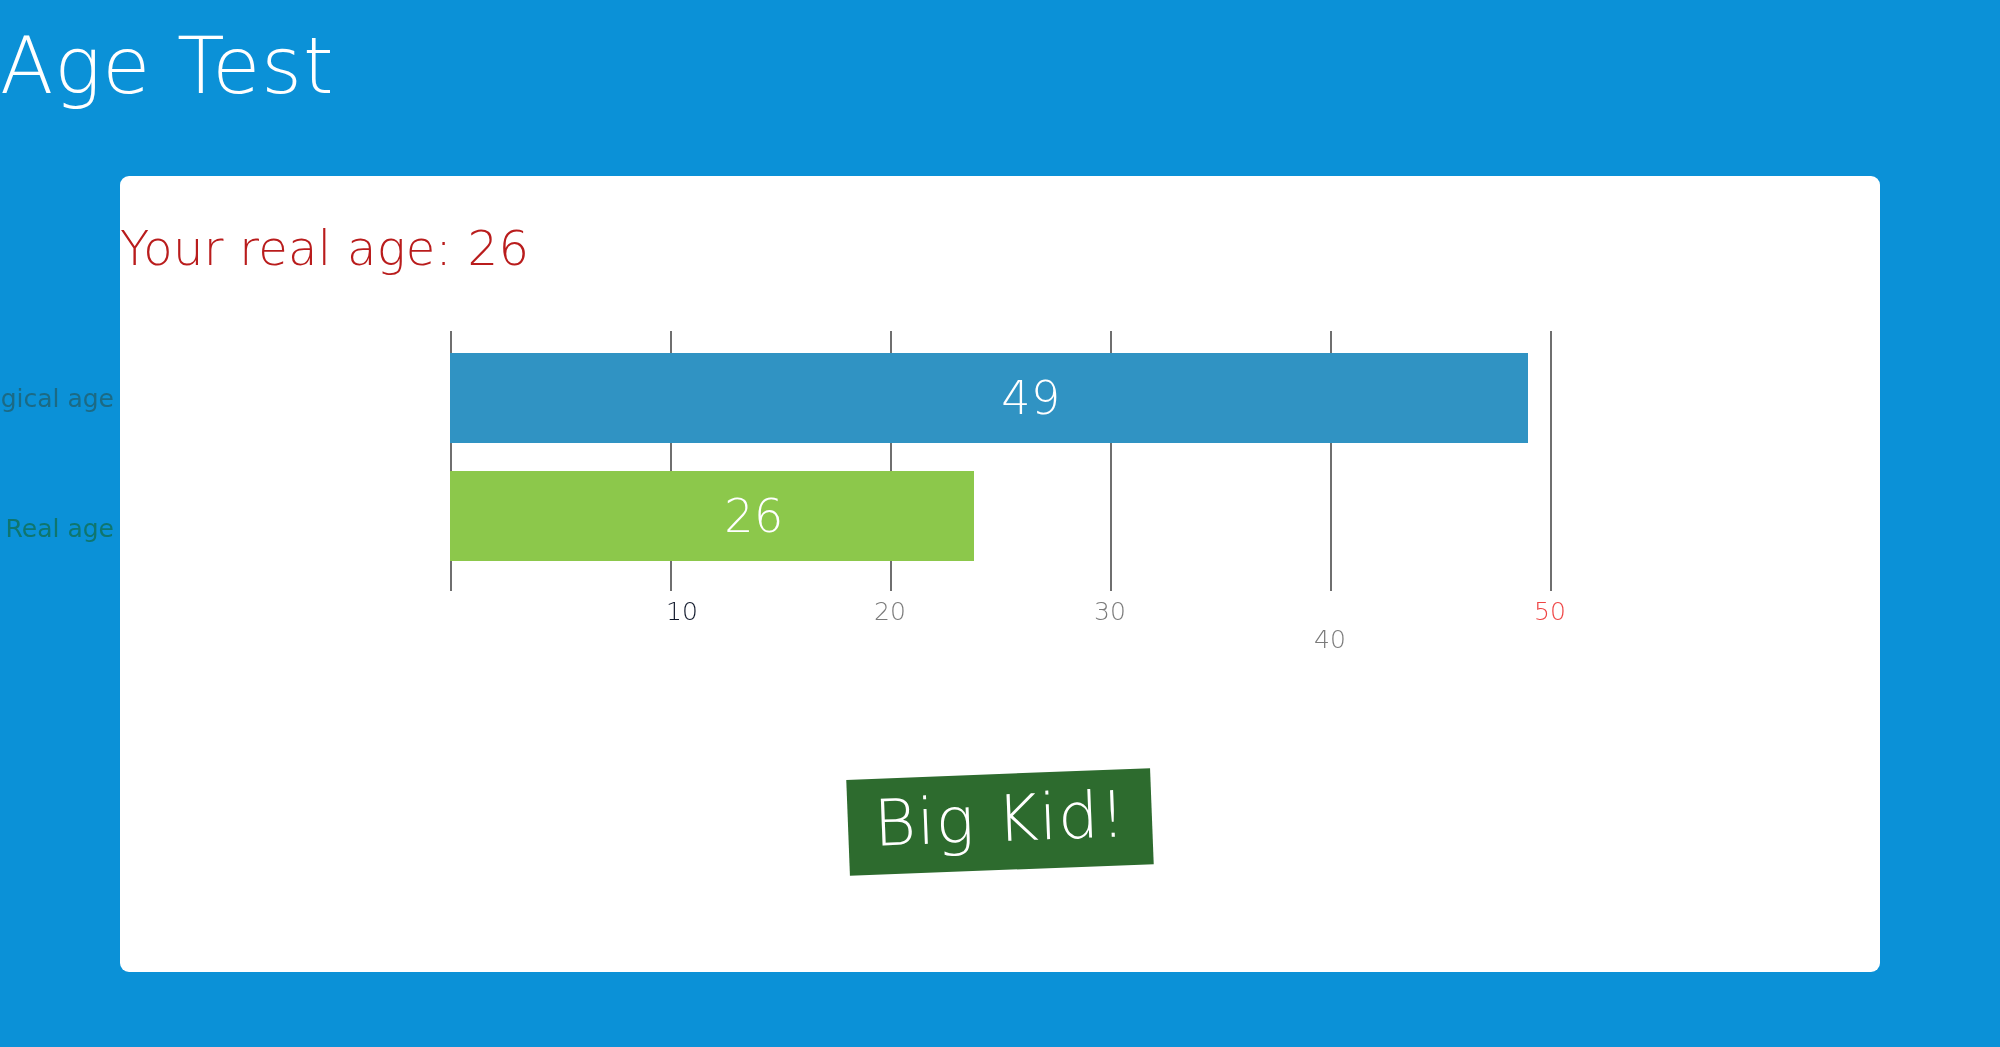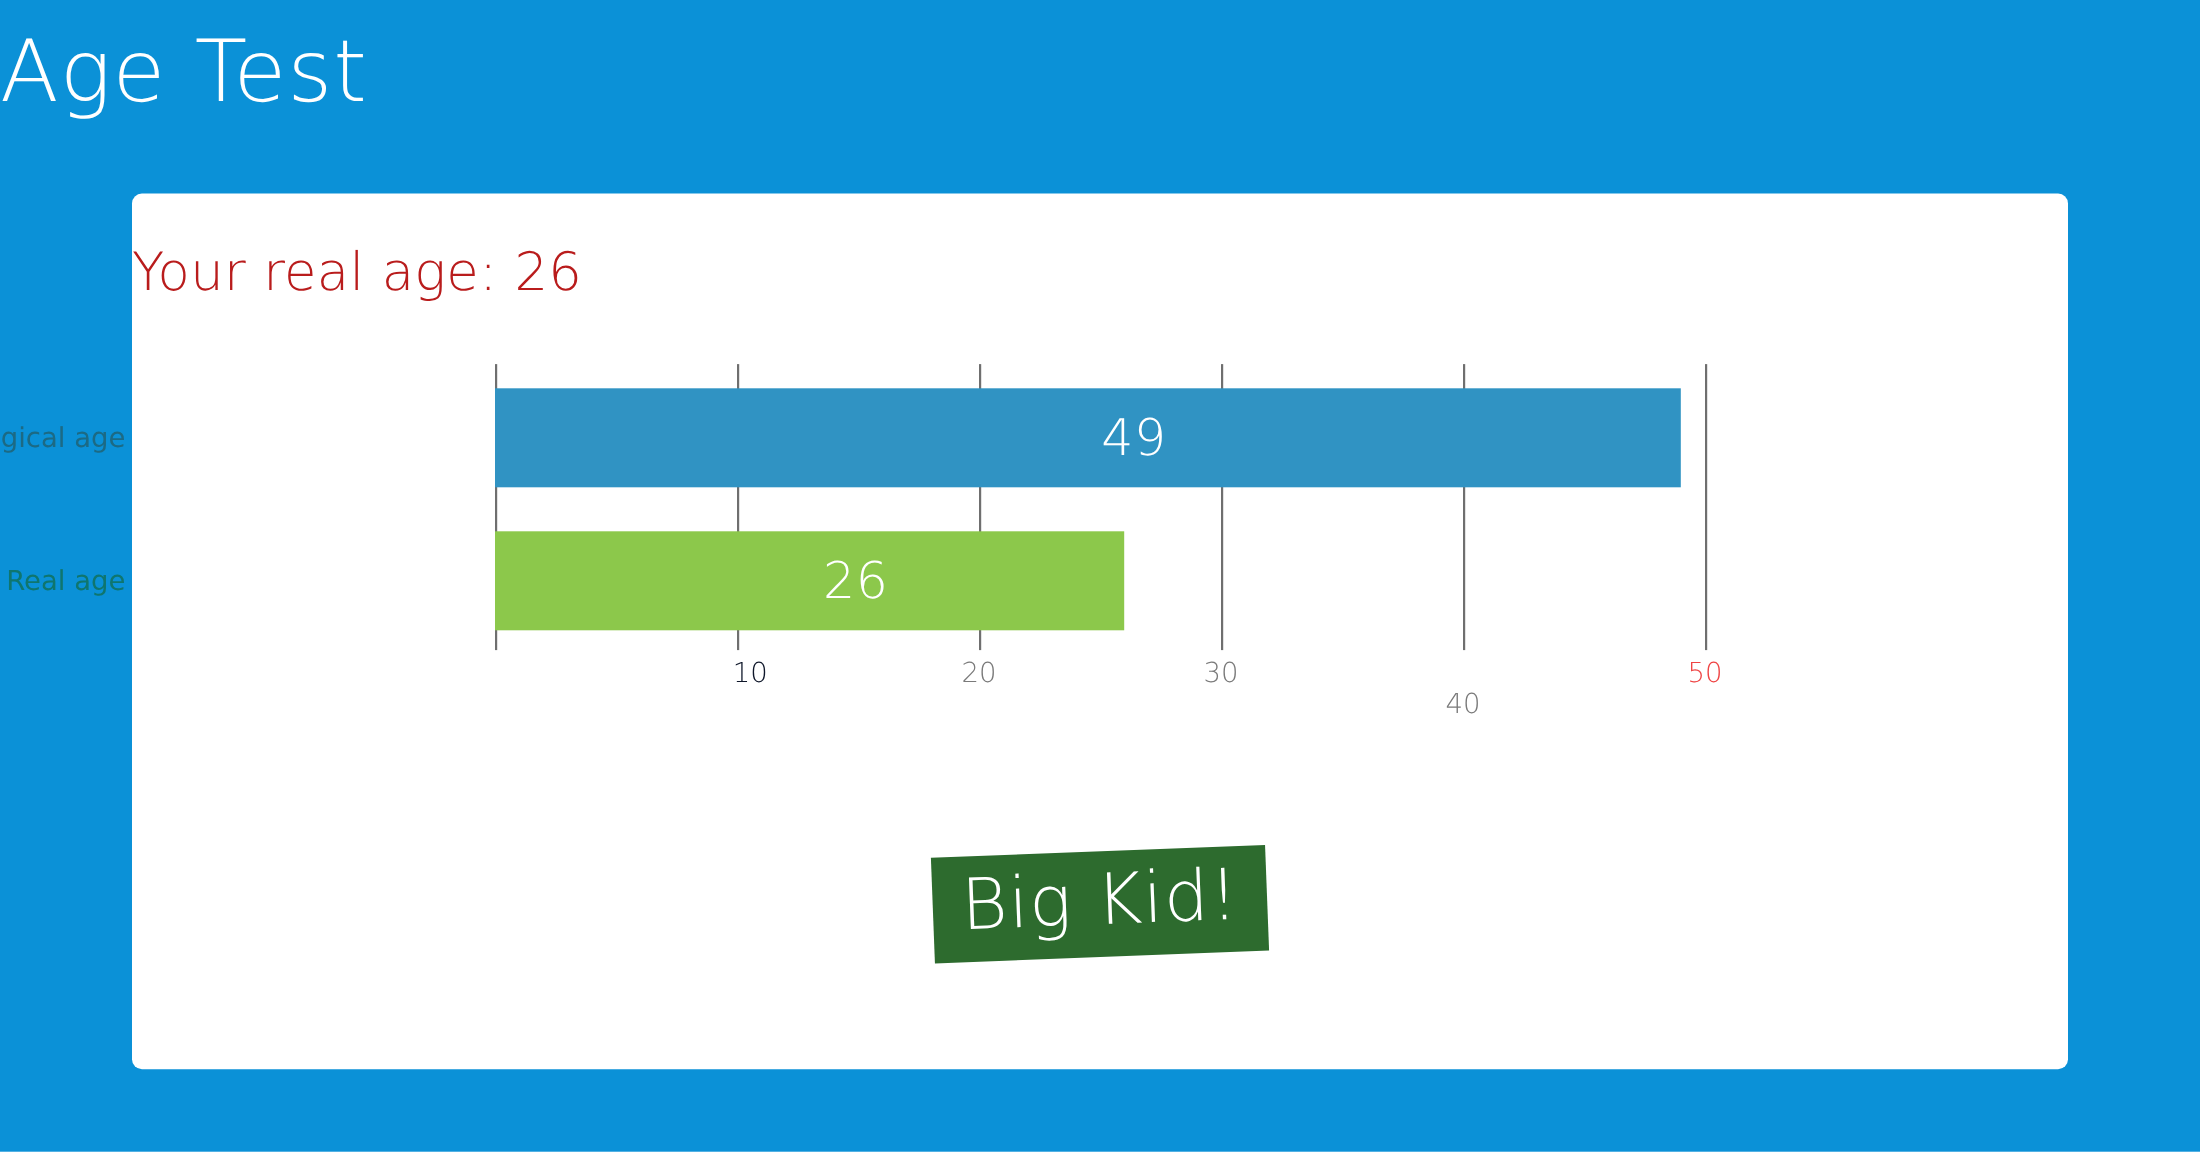--- a/index.html
+++ b/index.html
@@ -168,21 +168,21 @@
         <div class="gridline" style="left: 220px; background: rgb(111, 111, 111);"></div>
         <div class="gridline" style="left: 440px; background: rgb(111, 111, 111);"></div>
         <div class="gridline" style="left: 660px; background: rgb(111, 111, 111);"></div>
         <div class="gridline" style="left: 880px; background: rgb(111, 111, 111);"></div>
         <div class="gridline" style="left: 1100px; background: rgb(111, 111, 111);"></div>
         <div class="bar-row" style="top: 22px; height: 90px; width: 1078px;">
           <div class="bar" style="width: 100%; background: rgb(48, 147, 195);"></div>
           <div class="bar-value" style="width: 100%;">49</div>
         </div>
         <div class="cat-label" style="top: 67px; color: rgb(28, 106, 132);">Chronological age</div>
-        <div class="bar-row" style="top: 152px; height: 90px; width: 572px; border-radius: 30px;">
+        <div class="bar-row" style="top: 140px; height: 90px; width: 524px; border-radius: 30px;">
           <div class="bar" style="width: 100%; background: rgb(140, 200, 75);"></div>
           <div class="bar-value" style="width: 100%;">26</div>
         </div>
         <div class="cat-label" style="top: 197px; color: #0f766e;">Real age</div>
         <div class="tick-label" style="left: 232px; color: #0f172a;">10</div>
         <div class="tick-label" style="left: 440px; color: rgb(122, 122, 122);">20</div>
         <div class="tick-label" style="left: 660px; color: rgb(122, 122, 122);">30</div>
         <div class="tick-label" style="left: 880px; color: rgb(122, 122, 122); margin-top: 28px;">40</div>
         <div class="tick-label" style="left: 1100px; color: #ef4444;">50</div>
       </div>

